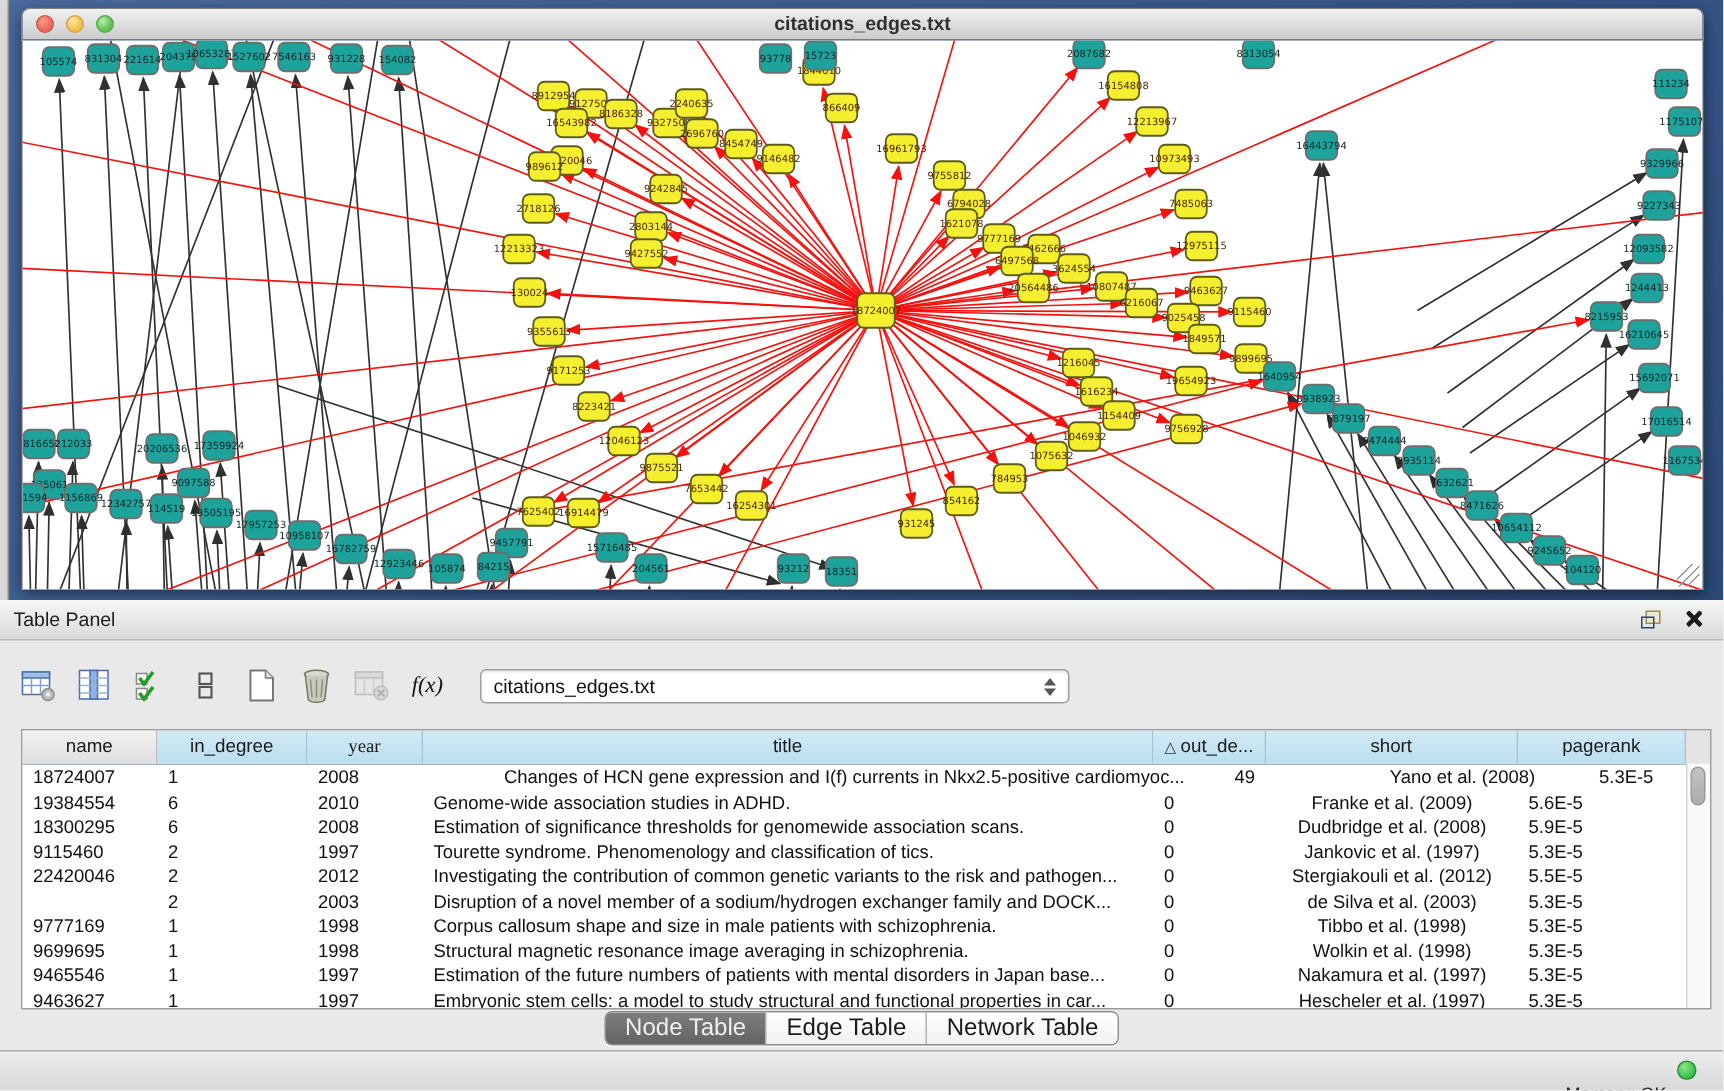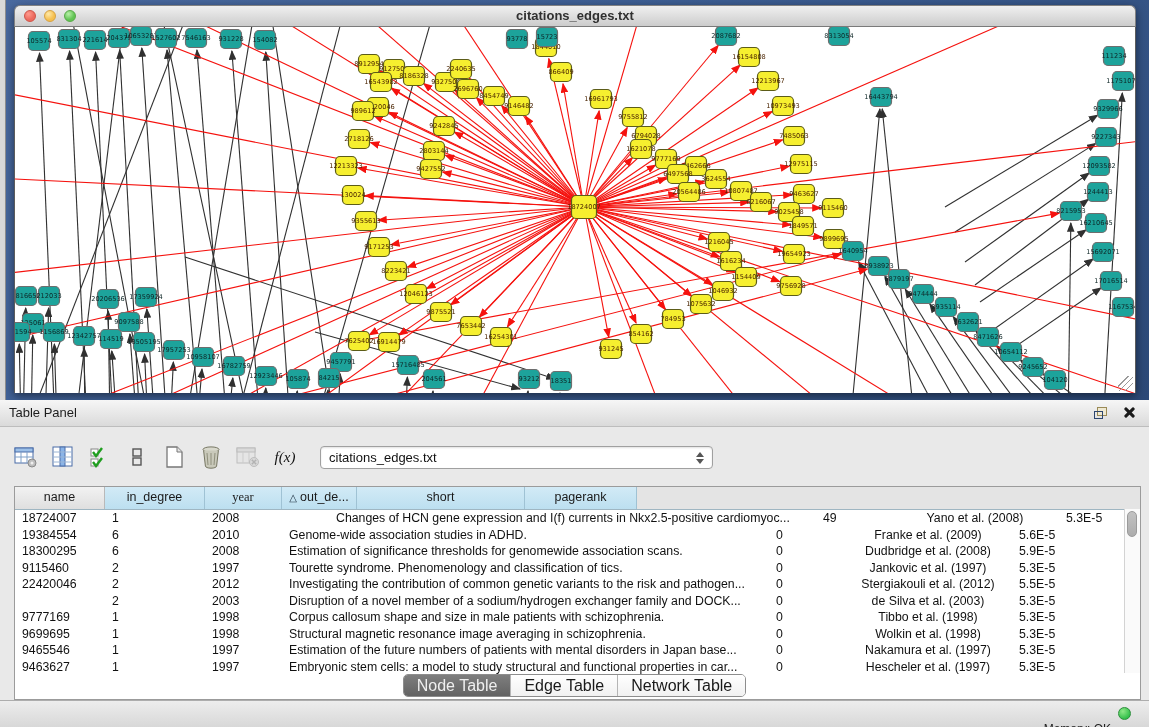--- a/index.html
+++ b/index.html
@@ -31,21 +31,21 @@
   .close-x i:first-child{transform:rotate(45deg);}
   .close-x i:last-child{transform:rotate(-45deg);}
   .toolbar{position:absolute;left:14px;top:40px;height:34px;display:flex;align-items:center;gap:13px;}
   .tb-icon{position:relative;width:24px;height:24px;display:flex;align-items:center;justify-content:center;}
   .fx{font-family:"Liberation Serif",serif;font-style:italic;font-size:15px;color:#111;}
   .combo{margin-left:10px;width:393px;height:23px;background:#fff;border:1px solid #A0A0A0;border-radius:4px;box-sizing:border-box;display:flex;align-items:center;position:relative;box-shadow:inset 0 1px 2px rgba(0,0,0,.12);}
   .combo-text{font-size:13px;color:#111;padding-left:8px;}
   .combo-arrows{position:absolute;right:7px;top:4px;width:9px;height:14px;}
   .combo-arrows .up{position:absolute;top:1px;left:0;width:0;height:0;border-left:4.5px solid transparent;border-right:4.5px solid transparent;border-bottom:5px solid #555;}
   .combo-arrows .dn{position:absolute;bottom:1px;left:0;width:0;height:0;border-left:4.5px solid transparent;border-right:4.5px solid transparent;border-top:5px solid #555;}
-  .table-wrap{position:absolute;left:14px;top:86px;width:1127px;height:214px;border:1px solid #9B9B9B;background:#fff;box-sizing:border-box;overflow:hidden;}
+  .table-wrap{position:absolute;left:14px;top:86px;width:1127px;height:187px;border:1px solid #9B9B9B;background:#fff;box-sizing:border-box;overflow:hidden;}
   .thead{display:flex;height:22px;border-bottom:1px solid #9FB6C2;}
   .hc{box-sizing:border-box;height:22px;font-size:12.5px;color:#1a1a1a;text-align:center;line-height:21px;border-right:1px solid #9FC2D4;overflow:hidden;white-space:nowrap;flex:0 0 auto;}
   .hc.blue{background:linear-gradient(#D2EAF6,#BCDFF0);}
   .hc.gray{background:linear-gradient(#F2F2F2,#DFDFDF);border-right:1px solid #B9B9B9;}
   .hc .sort{font-size:10px;margin-right:3px;color:#234;}
   .hc.spacer{background:#E4E4E4;border-right:none;}
   .tbody{position:relative;}
   .trow{display:flex;height:16.5px;line-height:16.5px;background:#fff;}
   .tc{box-sizing:border-box;font-size:12.3px;color:#111;padding:0 2px 0 7px;overflow:hidden;white-space:nowrap;flex:0 0 auto;}
   .tc.center{text-align:center;padding-left:2px;}
@@ -556,20 +556,21 @@
             <span class="dn"></span>
           </span>
       </span>
     </div>
 
     <div class="table-wrap">
       <div class="thead" id="thead">
           <div class="hc gray" style="width: 90px;">name</div>
           <div class="hc blue" style="width: 100px;">in_degree</div>
           <div class="hc blue" style="width: 77px; font-family: Liberation Serif, serif;">year</div>
+          <div class="hc blue" style="width: 487px;">title</div>
           <div class="hc blue" style="width: 75px;"><span class="sort">△</span>out_de...</div>
           <div class="hc blue" style="width: 168px;">short</div>
           <div class="hc blue" style="width: 112px;">pagerank</div>
           <div class="hc spacer" style="flex: 1 1 0%;"></div>
         </div>
       <div class="tbody" id="tbody">
           <div class="trow">
             <div class="tc" style="width: 90px;">18724007</div>
             <div class="tc" style="width: 100px;">1</div>
             <div class="tc" style="width: 77px;">2008</div>

